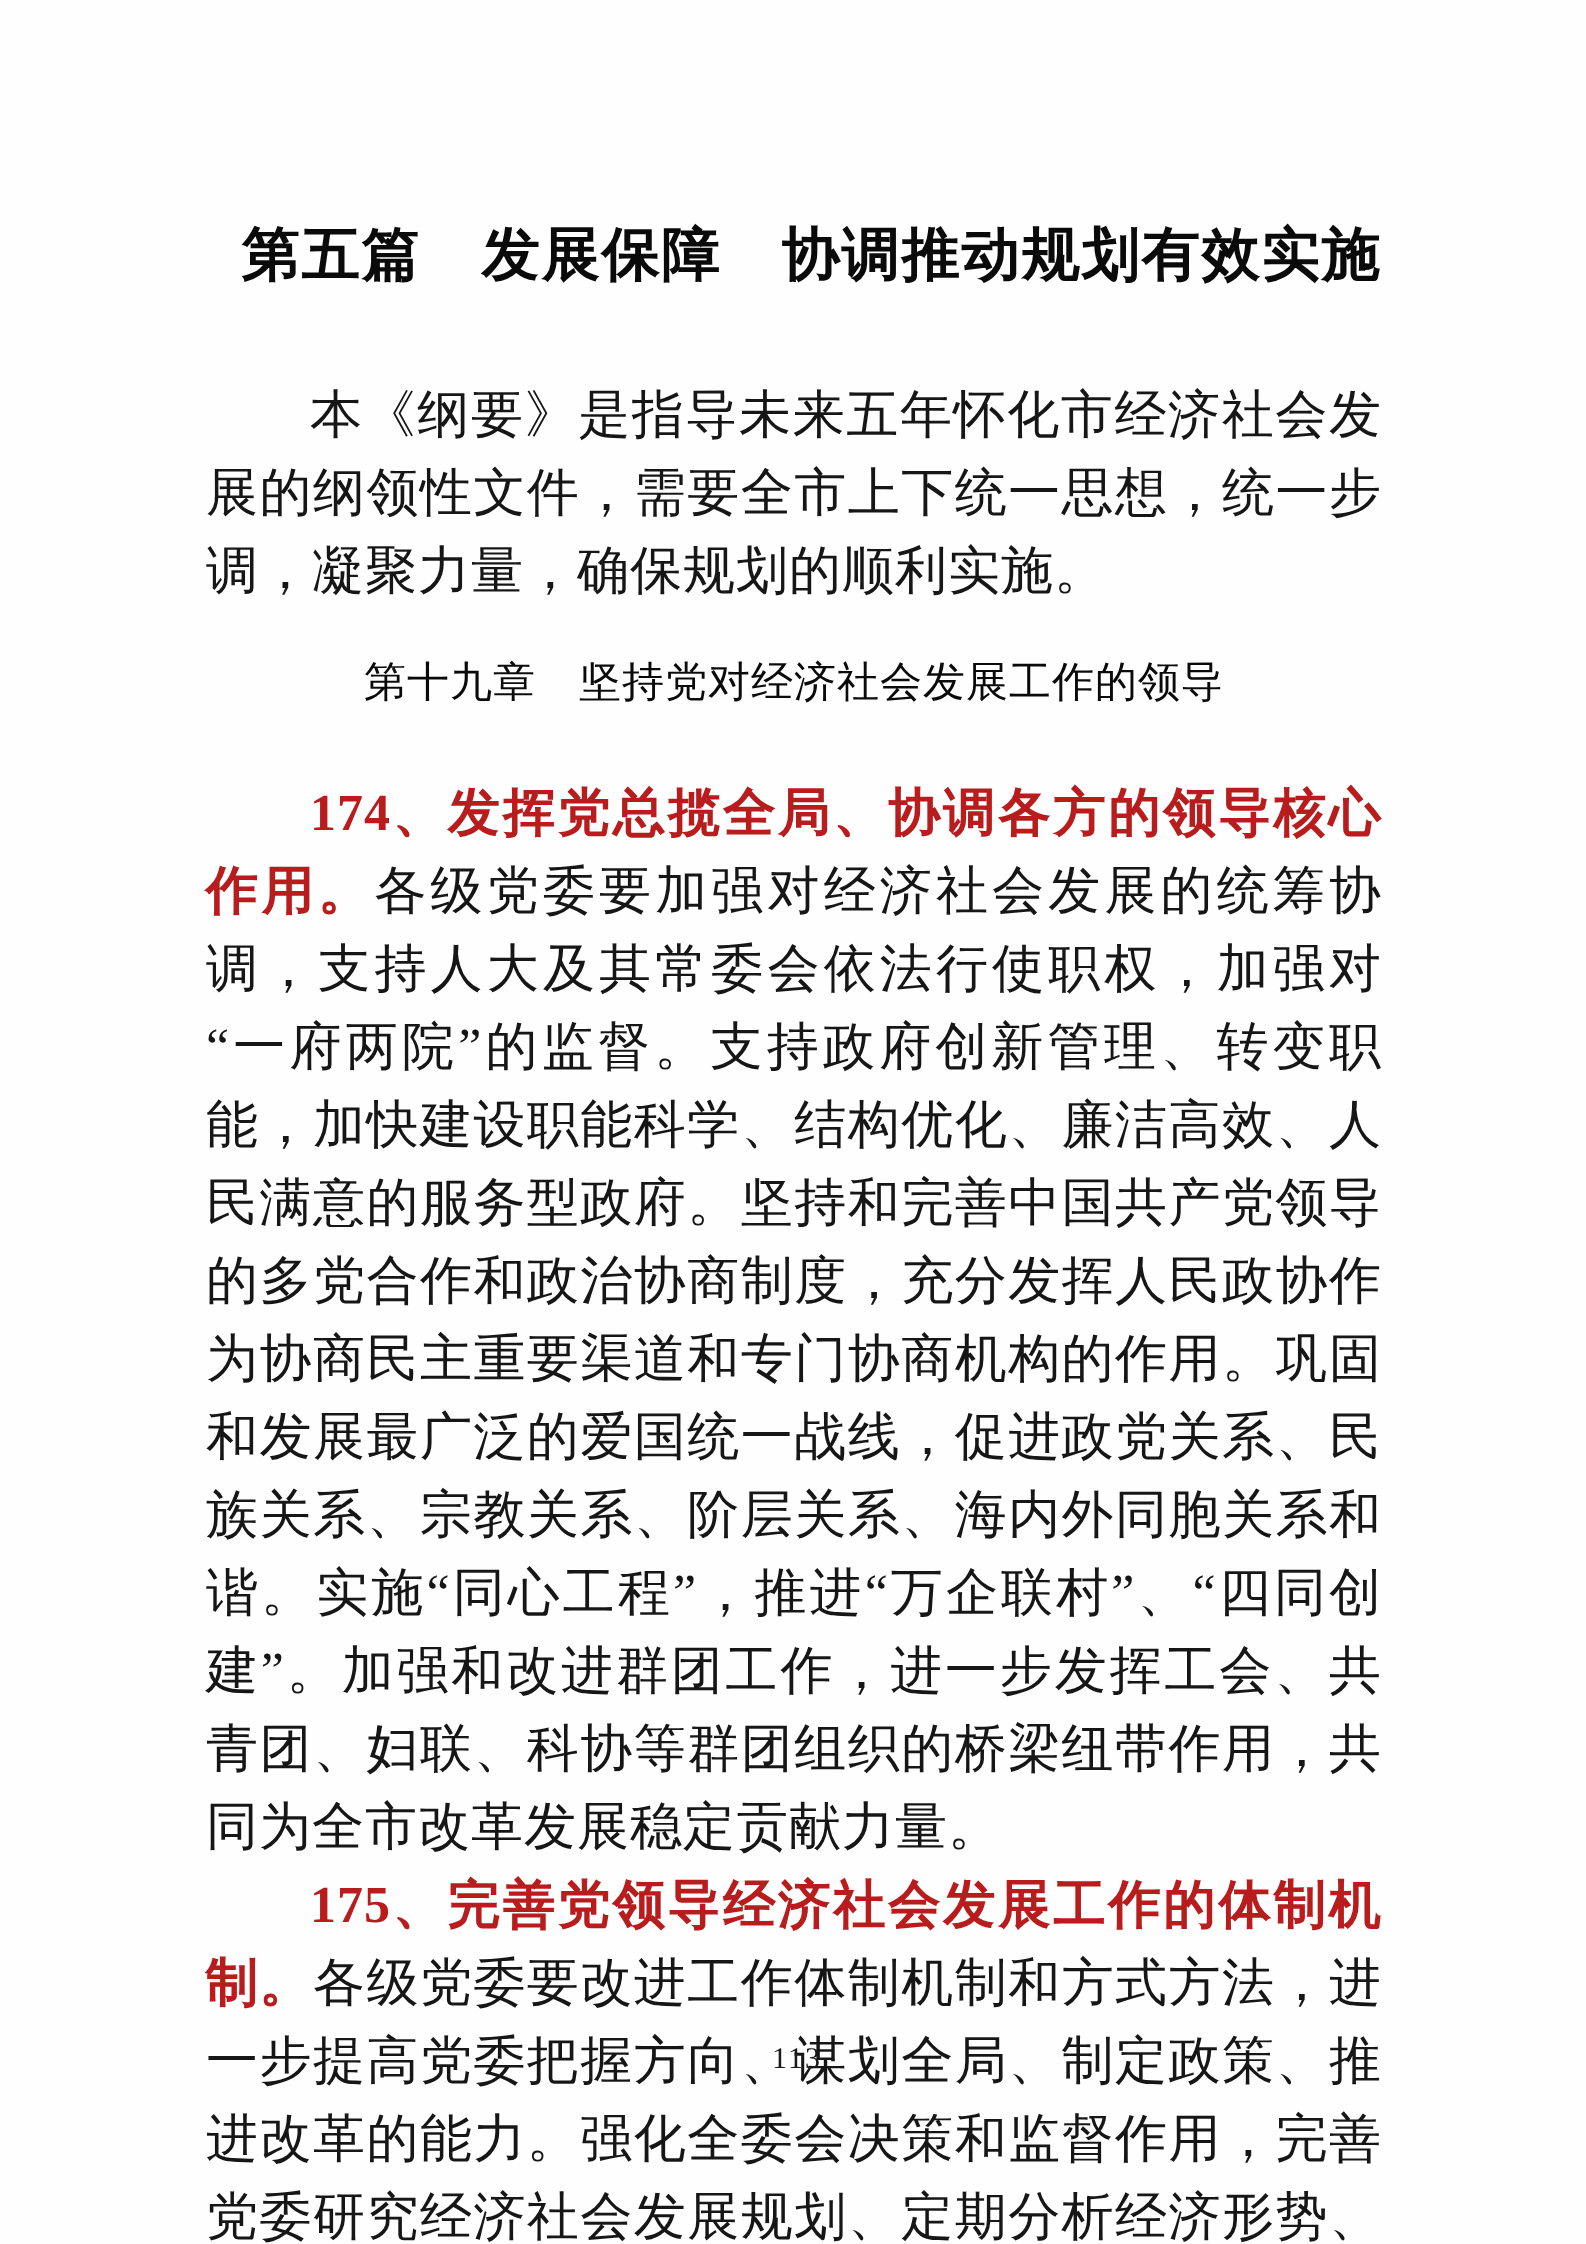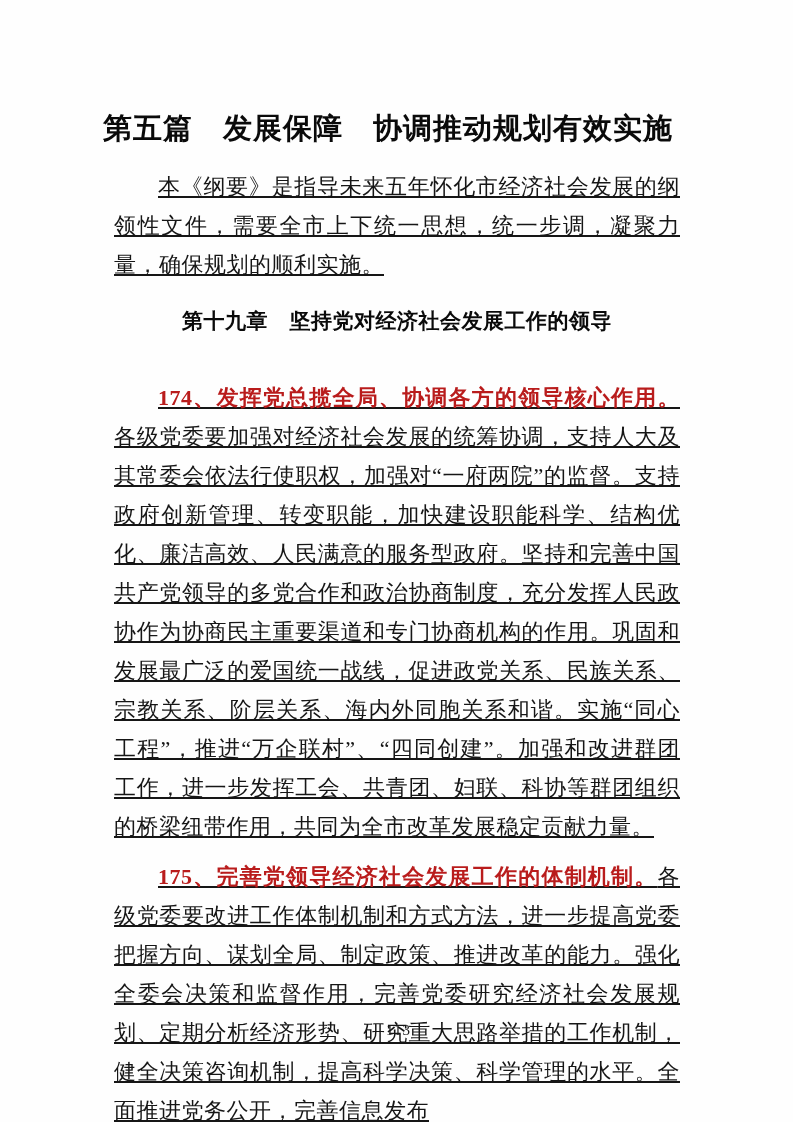--- a/index.html
+++ b/index.html
@@ -13,47 +13,46 @@
     height: 1122px;
     margin: 0 auto;
     background: #fefefe;
     box-sizing: border-box;
     padding: 108px 102px 0 103px;
     color: #111;
     font-family: "Liberation Serif", "DejaVu Serif", serif;
     overflow: hidden;
   }
   .doc-title {
-    margin: 0 0 19px 0;
+    margin: 0 0 40px 0;
     font-size: 29px;
     line-height: 40px;
     font-weight: bold;
-    text-align: left;
+    text-align: right;
     letter-spacing: 1px;
     color: #0a0a0a;
   }
   .body-para {
-    margin: 11px;
-    font-size: 22px;
+    margin: 0;
+    font-size: 26px;
     line-height: 39px;
     text-align: justify;
     text-indent: 2em;
     letter-spacing: 0.5px;
     color: #161616;
-    text-decoration: underline;
   }
   .intro-para {
     margin-bottom: 4px;
   }
   .chapter-heading {
-    margin: 22px 0 42px 0;
+    margin: 22px 0 30px 0;
     font-family: "Liberation Sans", "DejaVu Sans", sans-serif;
     font-size: 21px;
     line-height: 30px;
-    font-weight: 700;
+    font-weight: 400;
     text-align: center;
     letter-spacing: 0.5px;
     color: #0a0a0a;
   }
   .para-lead {
     font-weight: bold;
     color: #b91c1c;
   }
   .page-number {
     position: absolute;

